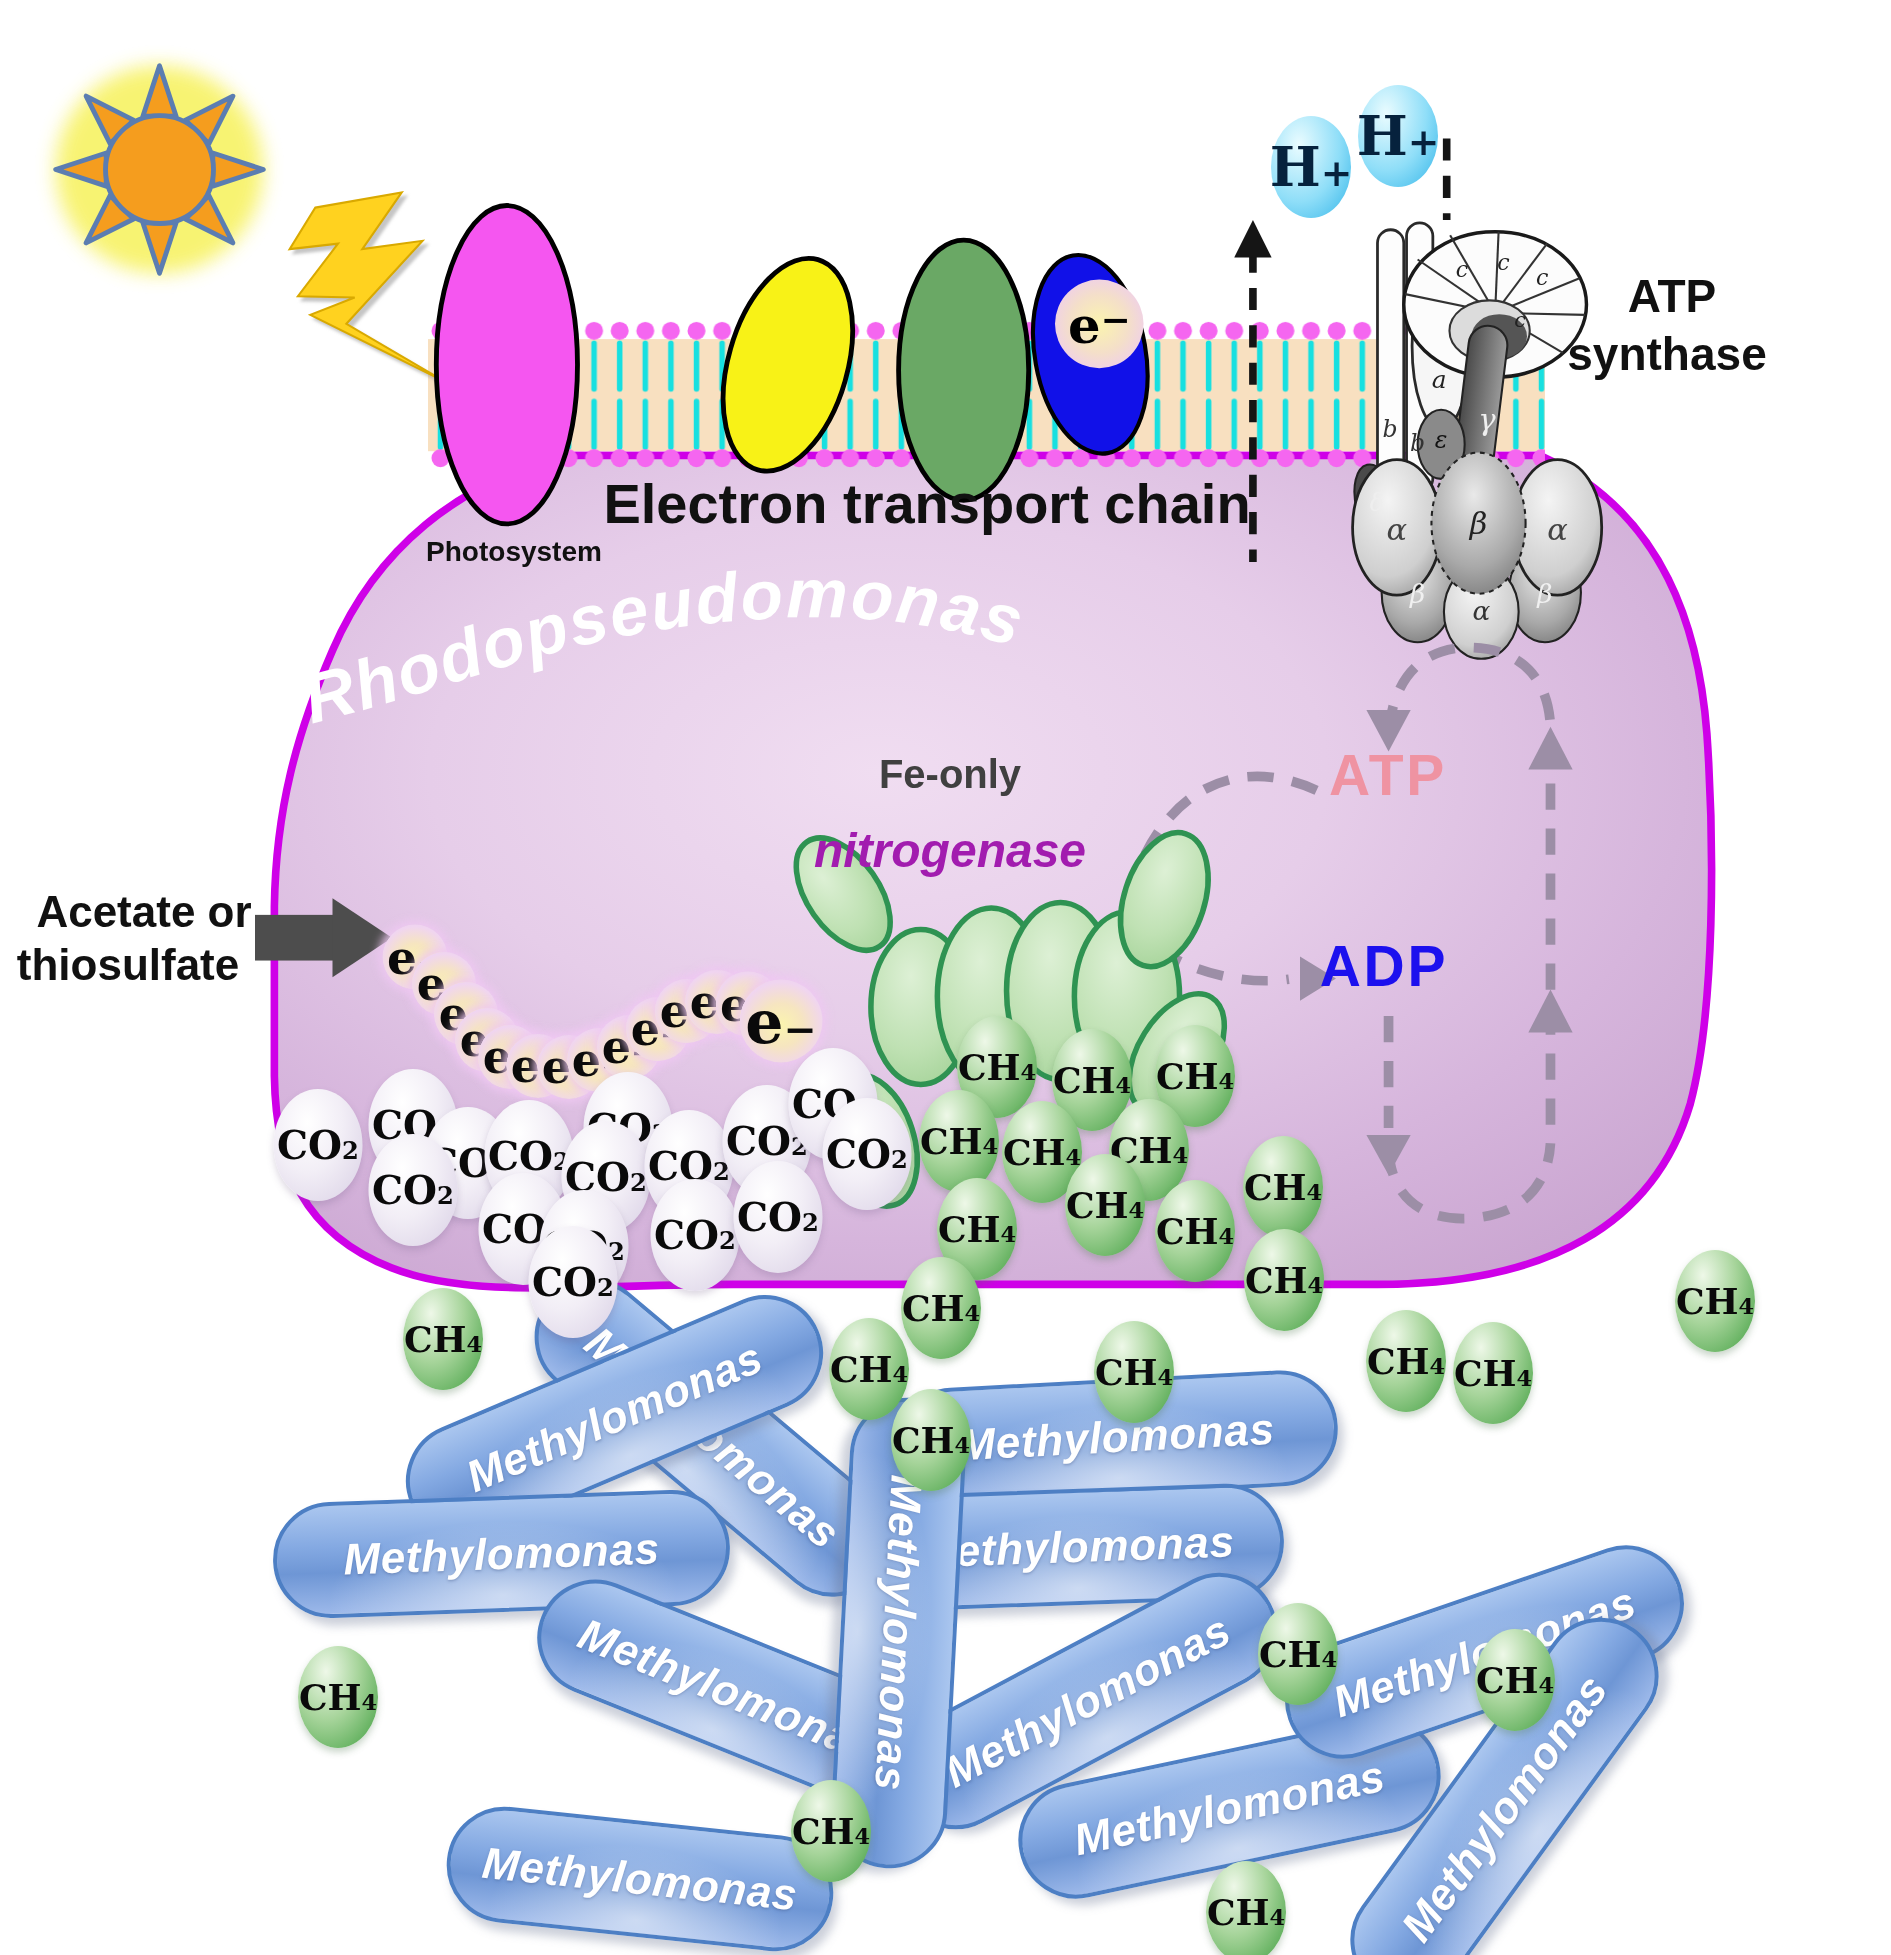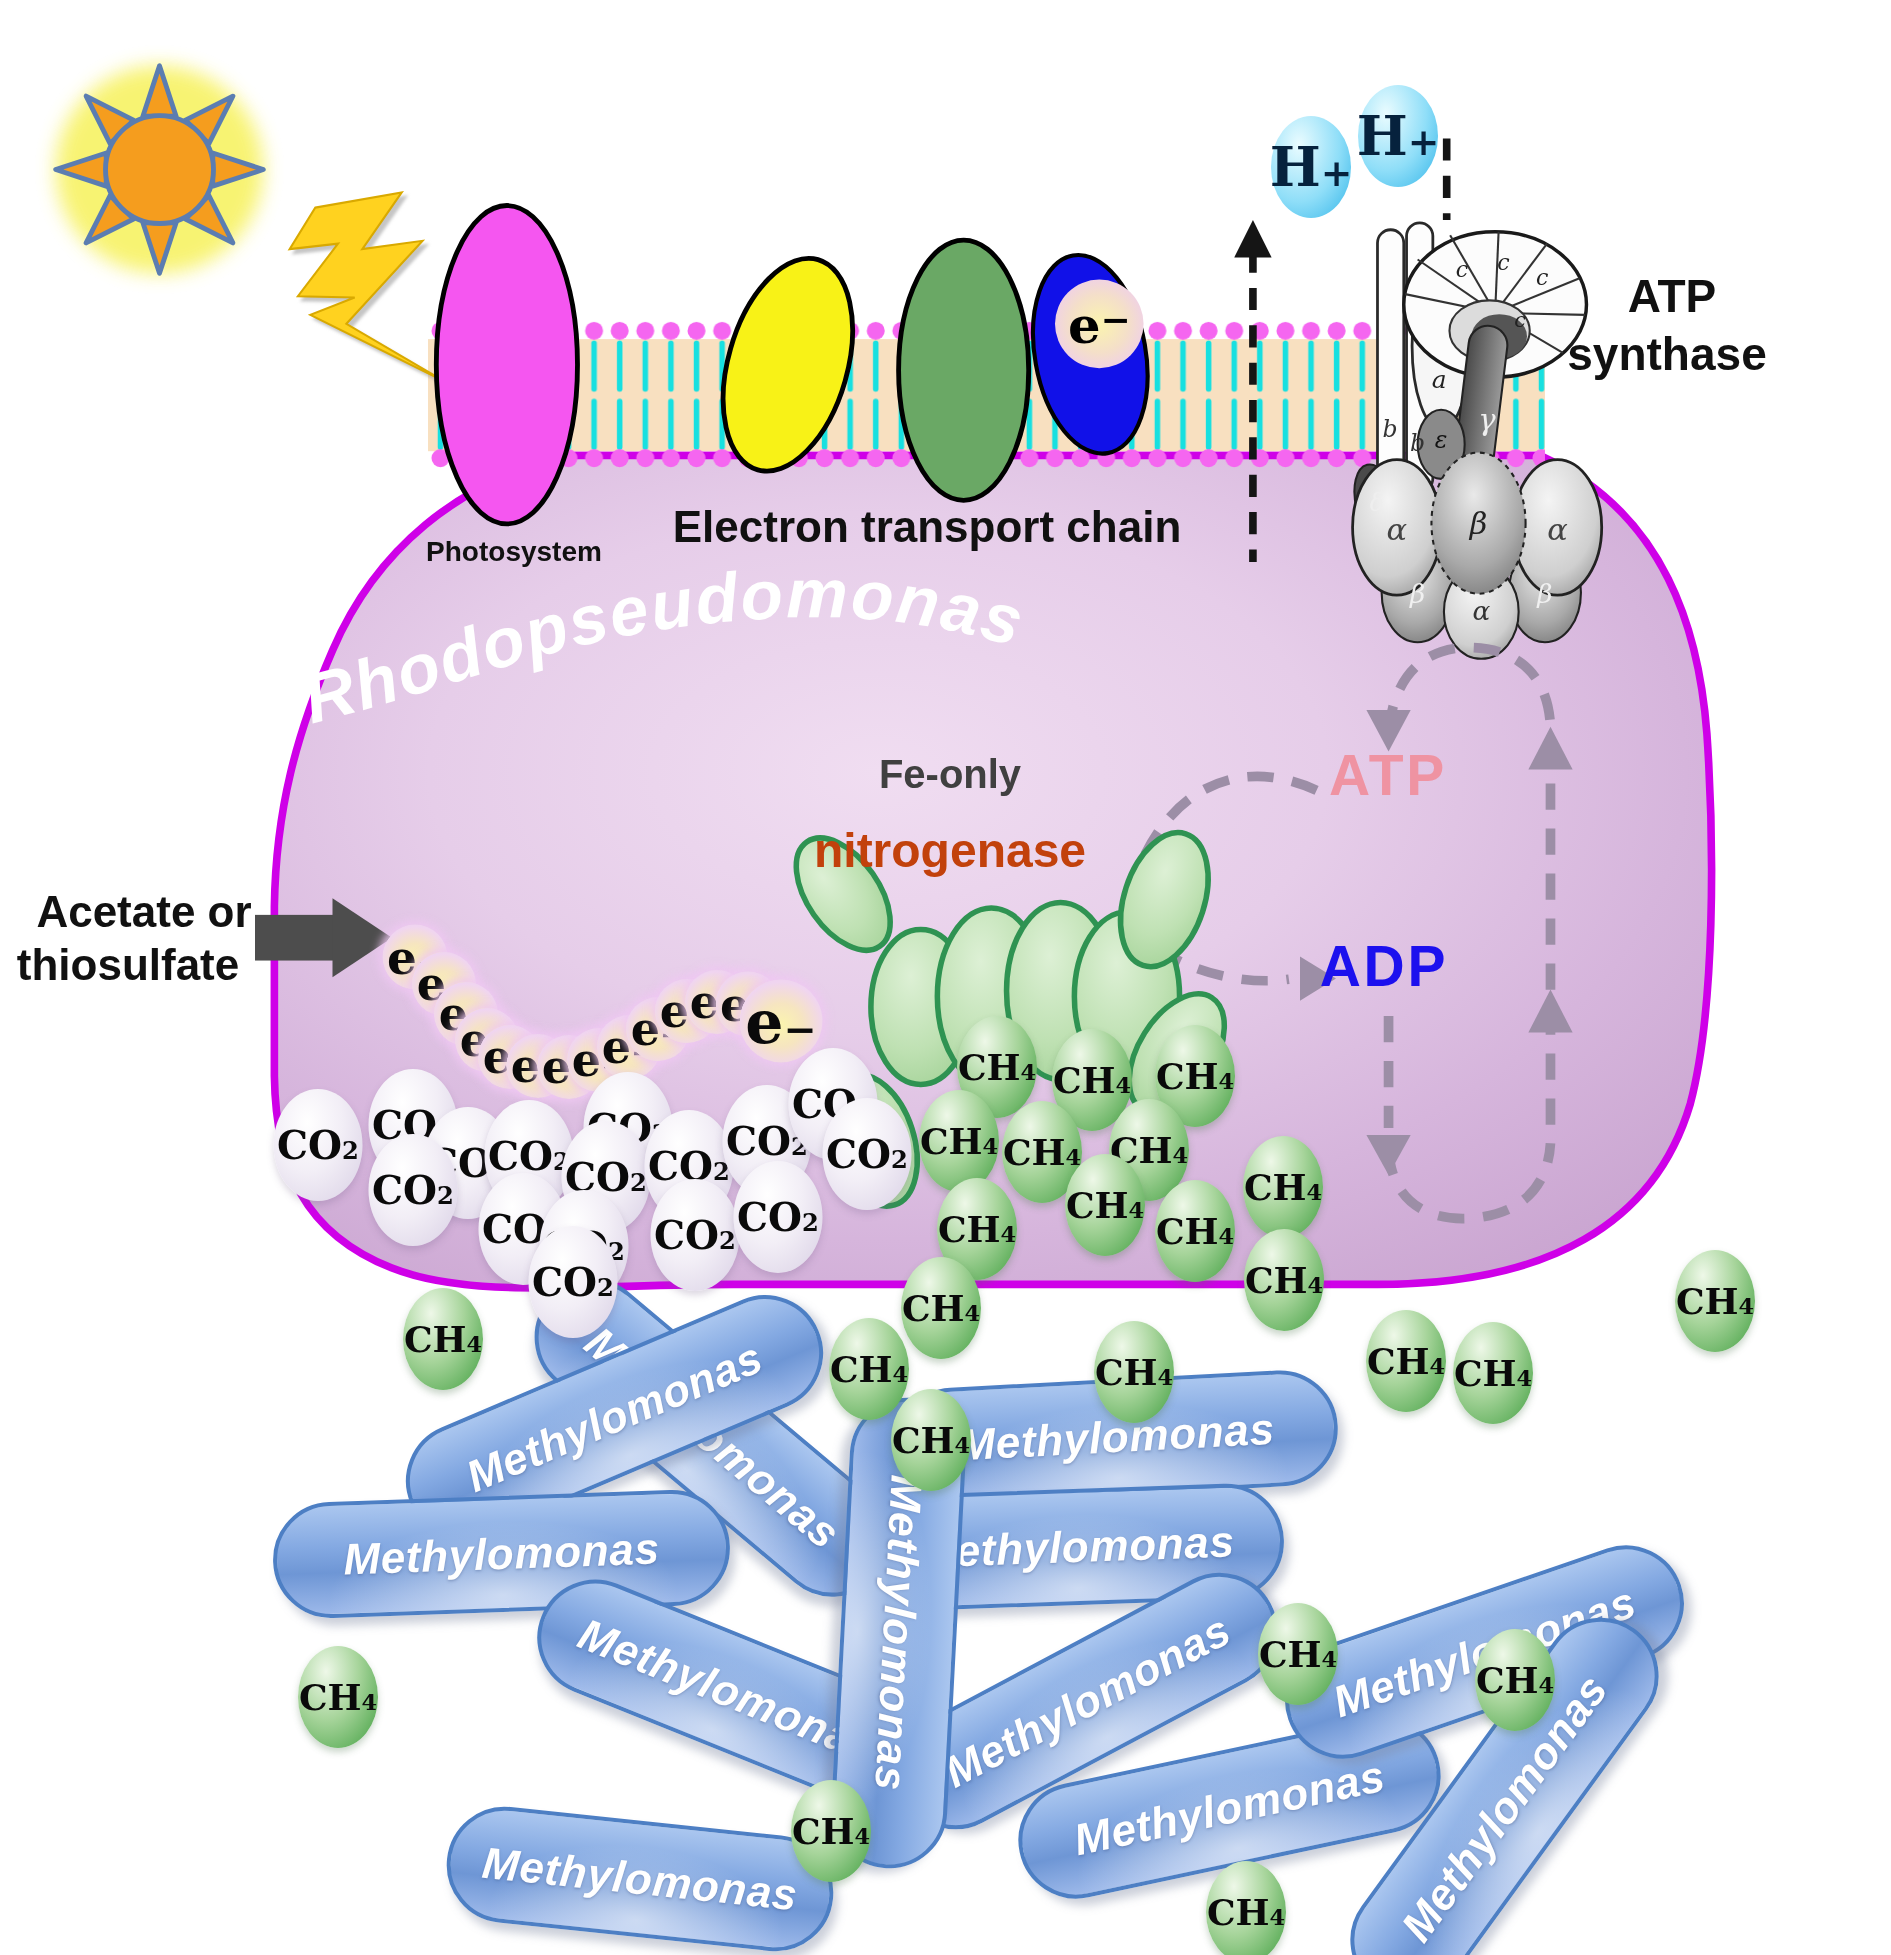--- a/index.html
+++ b/index.html
@@ -8,27 +8,27 @@
   #scene{position:absolute;left:0;top:0;z-index:1;}
   .layer{position:absolute;left:0;top:0;width:100%;height:100%;}
   #rod-layer{z-index:2;}
   #molecule-layer{z-index:3;}
   #label-layer{z-index:4;pointer-events:none;}
 
   
   .lbl{position:absolute;transform:translate(-50%,-50%);white-space:nowrap;
        font-weight:bold;color:#111;}
   .lbl-photosystem{left:514px;top:552px;font-size:28px;}
-  .lbl-etc{left:927px;top:527px;font-size:44px;}
+  .lbl-etc{left:927px;top:503px;font-size:56px;}
   .lbl-atpsyn1{left:1672px;top:296px;font-size:46px;}
   .lbl-atpsyn2{left:1667px;top:354px;font-size:46px;}
   .lbl-acetate1{left:144px;top:912px;font-size:44px;}
   .lbl-acetate2{left:128px;top:965px;font-size:44px;}
   .lbl-feonly1{left:950px;top:774px;font-size:40px;color:#404040;}
-  .lbl-feonly2{left:950px;top:850px;font-size:48px;color:#c2410c;}
+  .lbl-feonly2{left:950px;top:850px;font-size:48px;color:#a21caf;font-style:italic;}
   .lbl-atp{left:1388px;top:775px;font-size:57px;color:#ef93a2;letter-spacing:2.8px;}
   .lbl-adp{left:1384px;top:966px;font-size:57px;color:#1c10ee;letter-spacing:2.8px;}
 
   
   .mol{position:absolute;display:flex;align-items:center;justify-content:center;
        font-family:"DejaVu Serif",serif;font-weight:bold;color:#0a0a0a;
        transform:translate(-50%,-50%);}
   .mol sub{font-size:62%;vertical-align:-18%;line-height:0;}
   .mol sup{font-size:66%;vertical-align:30%;line-height:0;}
   .co2{width:89px;height:112px;border-radius:50%;font-size:39px;

